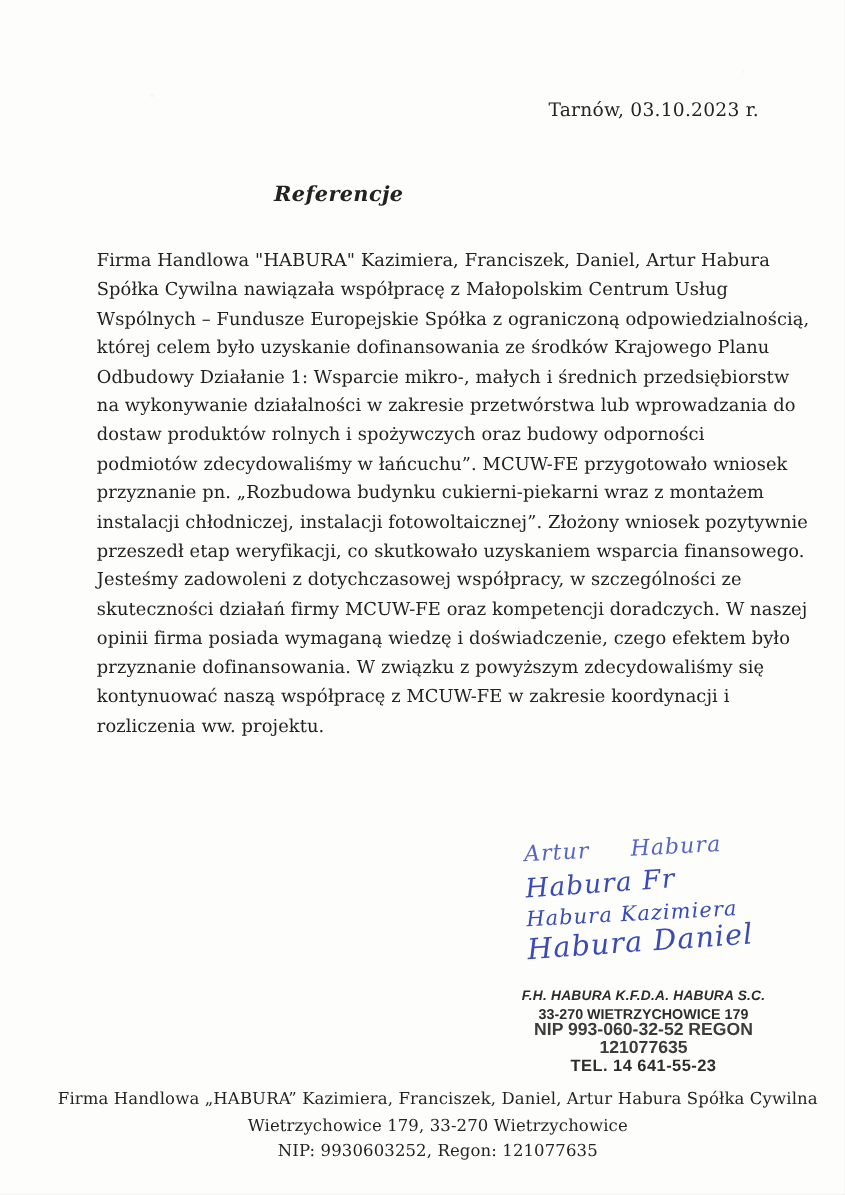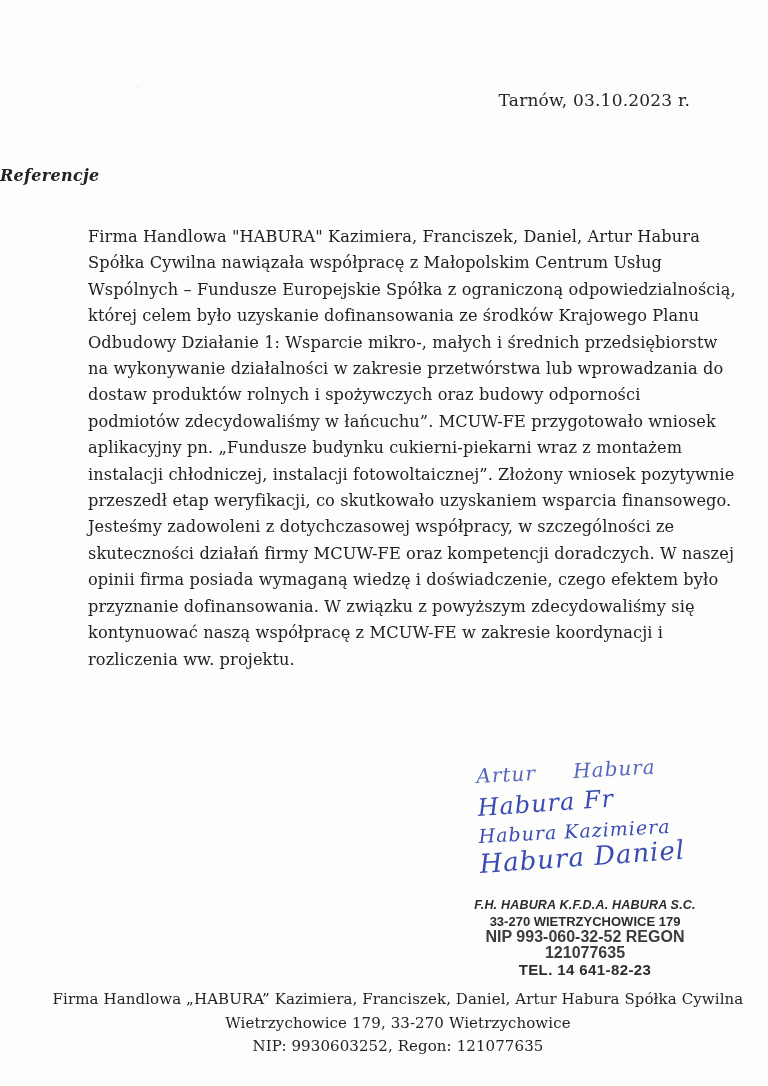--- a/index.html
+++ b/index.html
@@ -27,21 +27,22 @@
     right: 78px;
     font-size: 17px;
     letter-spacing: 0.2px;
     color: #242424;
   }
   .doc-title {
     position: absolute;
     top: 166px;
     left: 0;
     width: 616px;
-    font-size: 16px;
+    text-align: center;
+    font-size: 19px;
     font-weight: bold;
     font-style: italic;
     letter-spacing: 0.3px;
     color: #222;
   }
   .body-text {
     position: absolute;
     left: 88px;
     top: 224px;
     width: 624px;
@@ -110,21 +111,21 @@
 
   <div class="body-text">
     <div class="body-line">Firma Handlowa "HABURA" Kazimiera, Franciszek, Daniel, Artur Habura</div>
     <div class="body-line">Spółka Cywilna nawiązała współpracę z Małopolskim Centrum Usług</div>
     <div class="body-line">Wspólnych – Fundusze Europejskie Spółka z ograniczoną odpowiedzialnością,</div>
     <div class="body-line">której celem było uzyskanie dofinansowania ze środków Krajowego Planu</div>
     <div class="body-line">Odbudowy Działanie 1: Wsparcie mikro-, małych i średnich przedsiębiorstw</div>
     <div class="body-line">na wykonywanie działalności w zakresie przetwórstwa lub wprowadzania do</div>
     <div class="body-line">dostaw produktów rolnych i spożywczych oraz budowy odporności</div>
     <div class="body-line">podmiotów zdecydowaliśmy w łańcuchu”. MCUW-FE przygotowało wniosek</div>
-    <div class="body-line">aplikacyjny pn. „Fundusze budynku cukierni-piekarni wraz z montażem</div>
+    <div class="body-line">przyznanie pn. „Rozbudowa budynku cukierni-piekarni wraz z montażem</div>
     <div class="body-line">instalacji chłodniczej, instalacji fotowoltaicznej”. Złożony wniosek pozytywnie</div>
     <div class="body-line">przeszedł etap weryfikacji, co skutkowało uzyskaniem wsparcia finansowego.</div>
     <div class="body-line">Jesteśmy zadowoleni z dotychczasowej współpracy, w szczególności ze</div>
     <div class="body-line">skuteczności działań firmy MCUW-FE oraz kompetencji doradczych. W naszej</div>
     <div class="body-line">opinii firma posiada wymaganą wiedzę i doświadczenie, czego efektem było</div>
     <div class="body-line">przyznanie dofinansowania. W związku z powyższym zdecydowaliśmy się</div>
     <div class="body-line">kontynuować naszą współpracę z MCUW-FE w zakresie koordynacji i</div>
     <div class="body-line">rozliczenia ww. projektu.</div>
   </div>
 
@@ -132,21 +133,21 @@
     <div class="sig-line sig-1">Artur Habura</div>
     <div class="sig-line sig-2">Habura Fr</div>
     <div class="sig-line sig-3">Habura Kazimiera</div>
     <div class="sig-line sig-4">Habura Daniel</div>
   </div>
 
   <div class="stamp" id="stamp-block" style="color: rgb(44, 44, 44);">
     <div class="stamp-name">F.H. HABURA K.F.D.A. HABURA S.C.</div>
     <div class="stamp-addr">33-270 WIETRZYCHOWICE 179</div>
     <div class="stamp-nip">NIP 993-060-32-52   REGON 121077635</div>
-    <div class="stamp-tel">TEL. 14 641-82-23</div>
+    <div class="stamp-tel">TEL. 14 641-55-23</div>
   </div>
 
   <div class="footer">
     <div class="footer-line">Firma Handlowa „HABURA” Kazimiera, Franciszek, Daniel, Artur Habura Spółka Cywilna</div>
     <div class="footer-line">Wietrzychowice 179, 33-270 Wietrzychowice</div>
     <div class="footer-line">NIP: 9930603252, Regon: 121077635</div>
   </div>
 
 </div>
 

